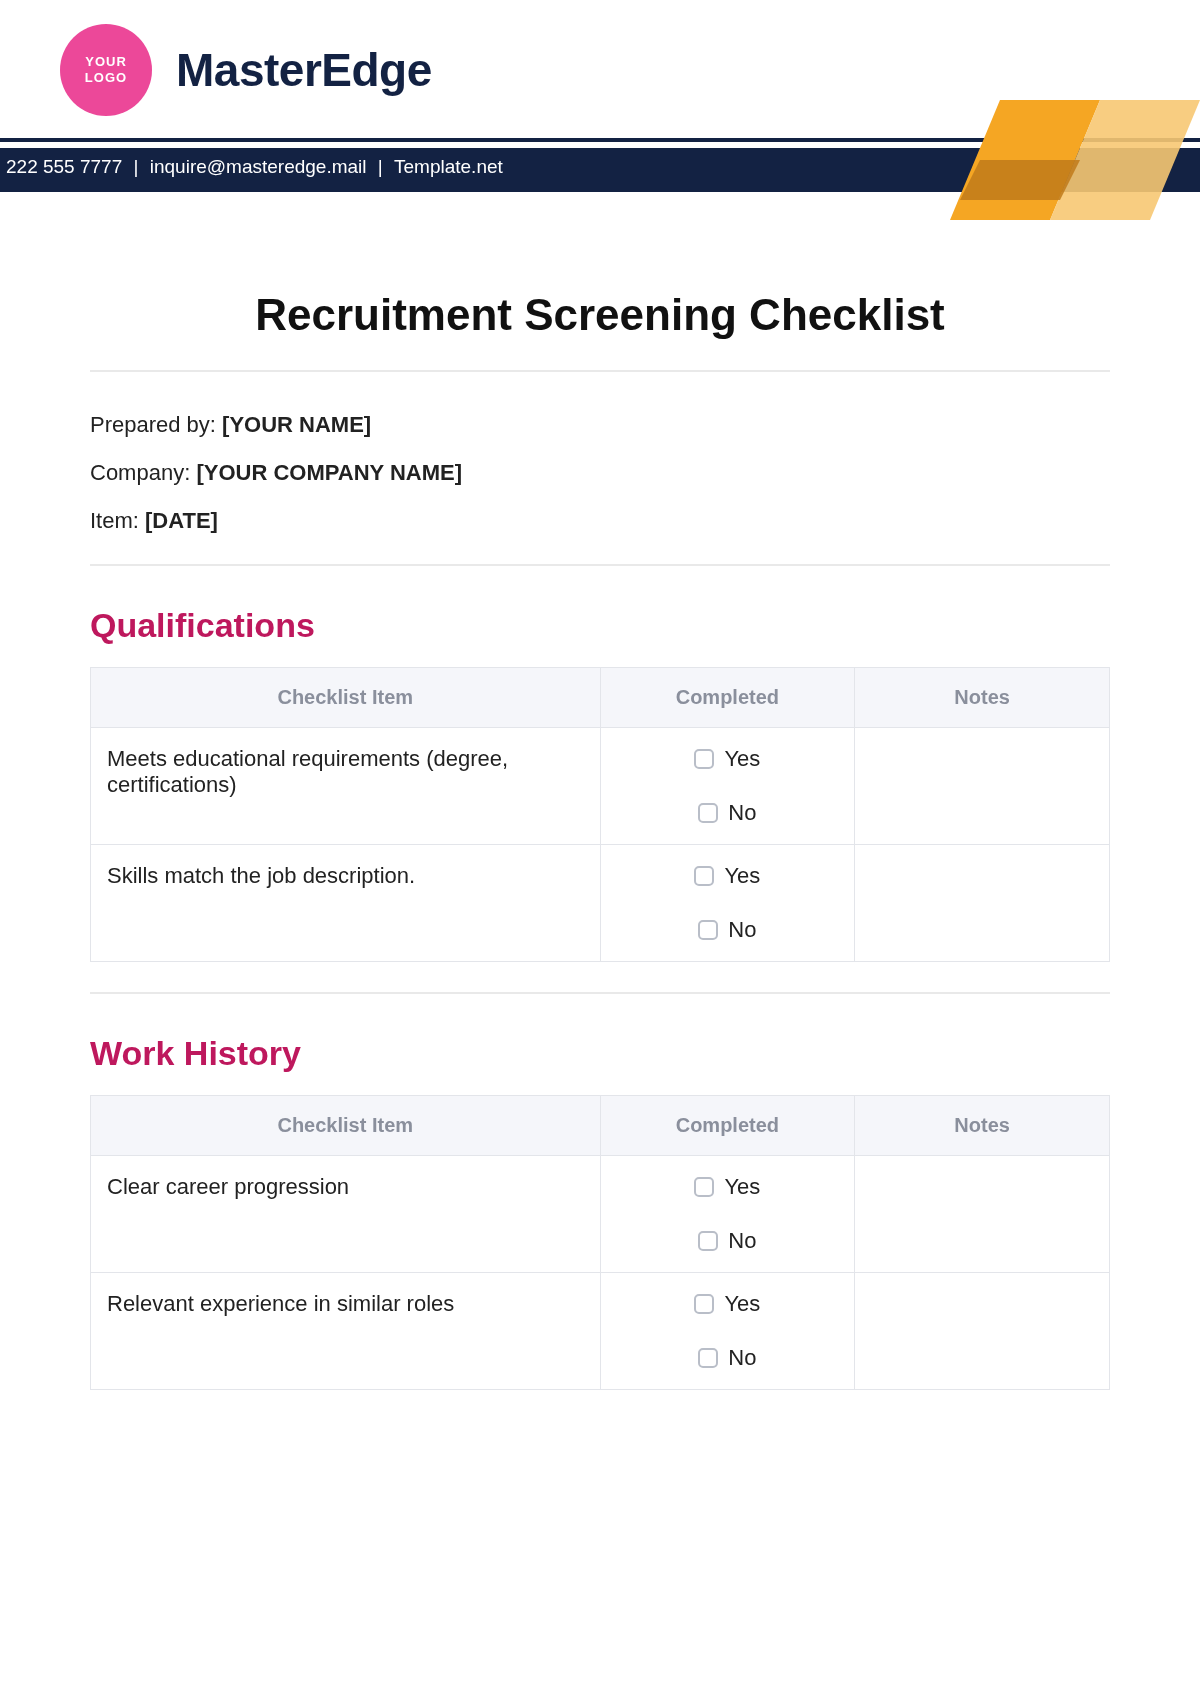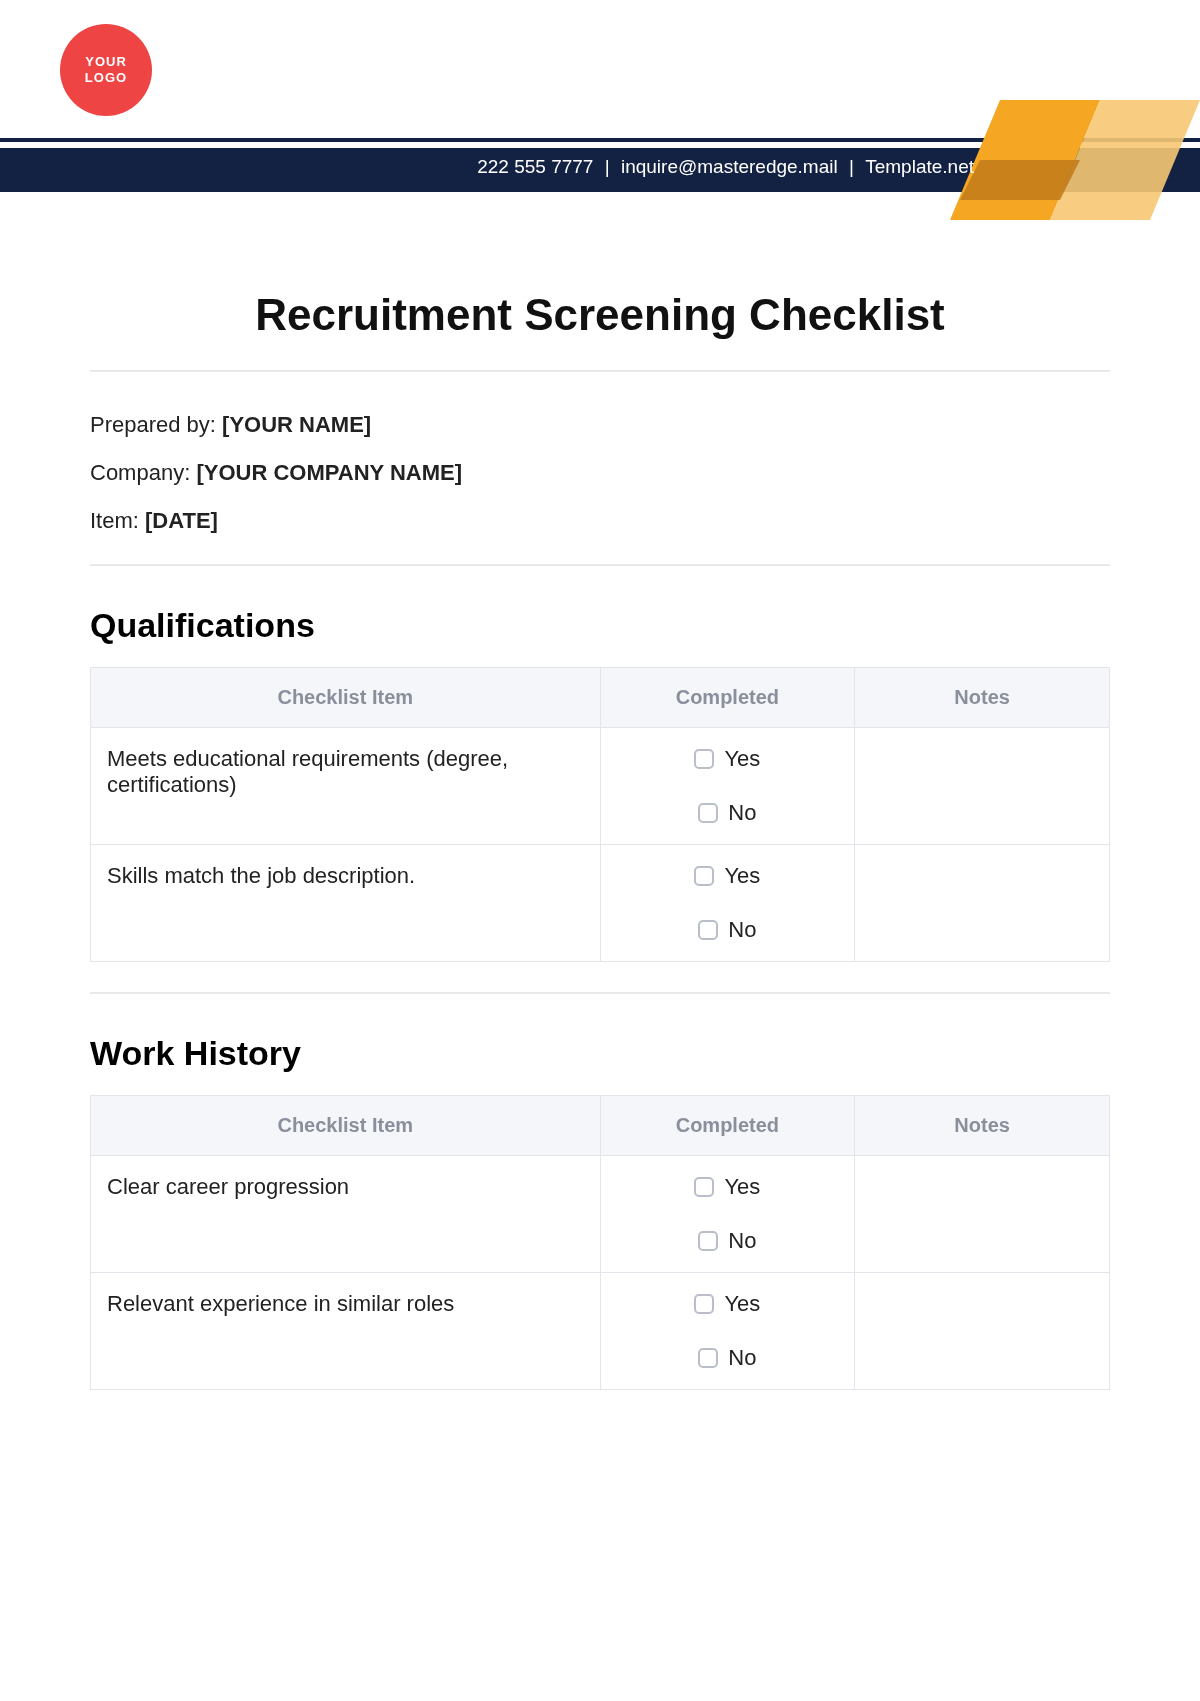--- a/index.html
+++ b/index.html
@@ -22,21 +22,21 @@
   .logo-row {
     display: flex;
     align-items: center;
     gap: 24px;
     padding: 24px 60px 0 60px;
   }
   .logo-circle {
     width: 92px;
     height: 92px;
     border-radius: 50%;
-    background: #ef4444;
+    background: #ec4899;
     display: flex;
     flex-direction: column;
     align-items: center;
     justify-content: center;
     color: #fff;
     font-size: 13px;
     font-weight: 700;
     letter-spacing: 1px;
     line-height: 1.2;
   }
@@ -63,21 +63,21 @@
     height: 4px;
     background: #132243;
   }
   .contact {
     position: absolute;
     top: 156px;
     left: 0;
     right: 220px;
     color: #fff;
     font-size: 19px;
-    text-align: right;
+    text-align: left;
     z-index: 3;
   }
   .contact span { padding: 0 6px; }
   .shape-wrap {
     position: absolute;
     top: 100px;
     right: -20px;
     width: 280px;
     height: 110px;
     z-index: 2;
@@ -101,21 +101,21 @@
   .meta-line {
     font-size: 22px;
     color: #222;
     margin: 0 0 22px 0;
   }
   .meta-line .label { font-weight: 400; }
   .meta-line .value { font-weight: 700; }
   .section-title {
     font-size: 34px;
     font-weight: 800;
-    color: #000000;
+    color: #be185d;
     margin: 40px 0 22px 0;
   }
   table.checklist {
     width: 100%;
     border-collapse: collapse;
     font-size: 22px;
   }
   table.checklist th {
     background: #f5f6fa;
     color: #8a8f9c;
@@ -160,20 +160,21 @@
 <body>
 
 <div class="page">
 
   <div class="header">
     <div class="logo-row">
       <div class="logo-circle">
         <span>YOUR</span>
         <span>LOGO</span>
       </div>
+      <div class="brand">MasterEdge</div>
     </div>
 
     <div class="header-bar-top-line"></div>
     <div class="header-bar"></div>
 
     <div class="contact">
       <span>222 555 7777</span> |
       <span>inquire@masteredge.mail</span> |
       <span>Template.net</span>
     </div>

